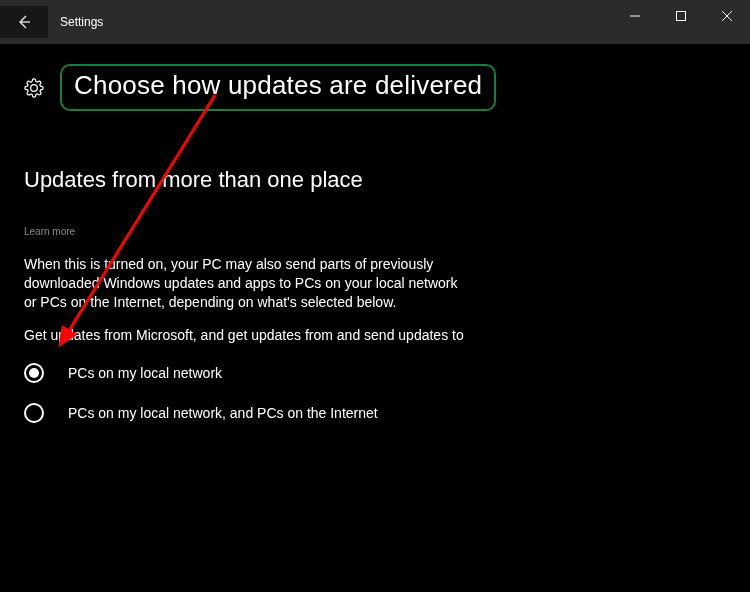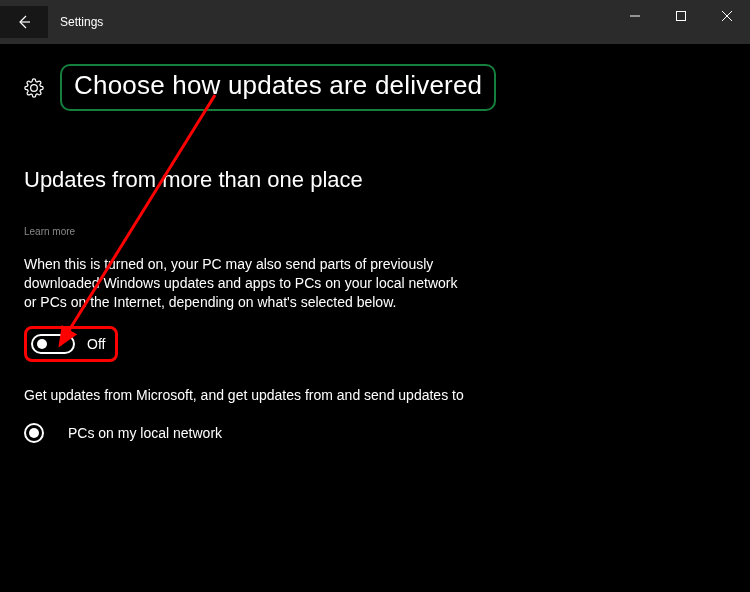--- a/index.html
+++ b/index.html
@@ -208,35 +208,31 @@
     </svg>
     <div class="page-title-box">
       <div class="page-title">Choose how updates are delivered</div>
     </div>
   </div>
 
   <div class="section-title">Updates from more than one place</div>
   <a class="learn-more">Learn more</a>
   <p class="para" style="margin-bottom:14px;">When this is turned on, your PC may also send parts of previously downloaded Windows updates and apps to PCs on your local network or PCs on the Internet, depending on what's selected below.</p>
 
-  <div class="toggle-row">
-    <div class="toggle-box">
-      <div class="toggle">
-        <div class="toggle-knob"></div>
-      </div>
-      <span class="toggle-label">Off</span>
-    </div>
-  </div>
 
   <p class="para" style="margin-bottom:18px;">Get updates from Microsoft, and get updates from and send updates to</p>
 
   <div class="radio-group">
     <div class="radio-row">
       <div class="radio-outer selected"></div>
       <span class="radio-label">PCs on my local network</span>
+    </div>
+    <div class="radio-row">
+      <div class="radio-outer"></div>
+      <span class="radio-label">PCs on my local network, and PCs on the Internet</span>
     </div>
   </div>
 </div>
 
 <svg class="arrow-svg" width="750" height="592">
   <defs>
     <marker id="arrowhead" markerWidth="8" markerHeight="8" refX="6" refY="3" orient="auto">
       <polygon points="0 0, 7 3, 0 6" fill="#ff0000"></polygon>
     </marker>
   </defs>

